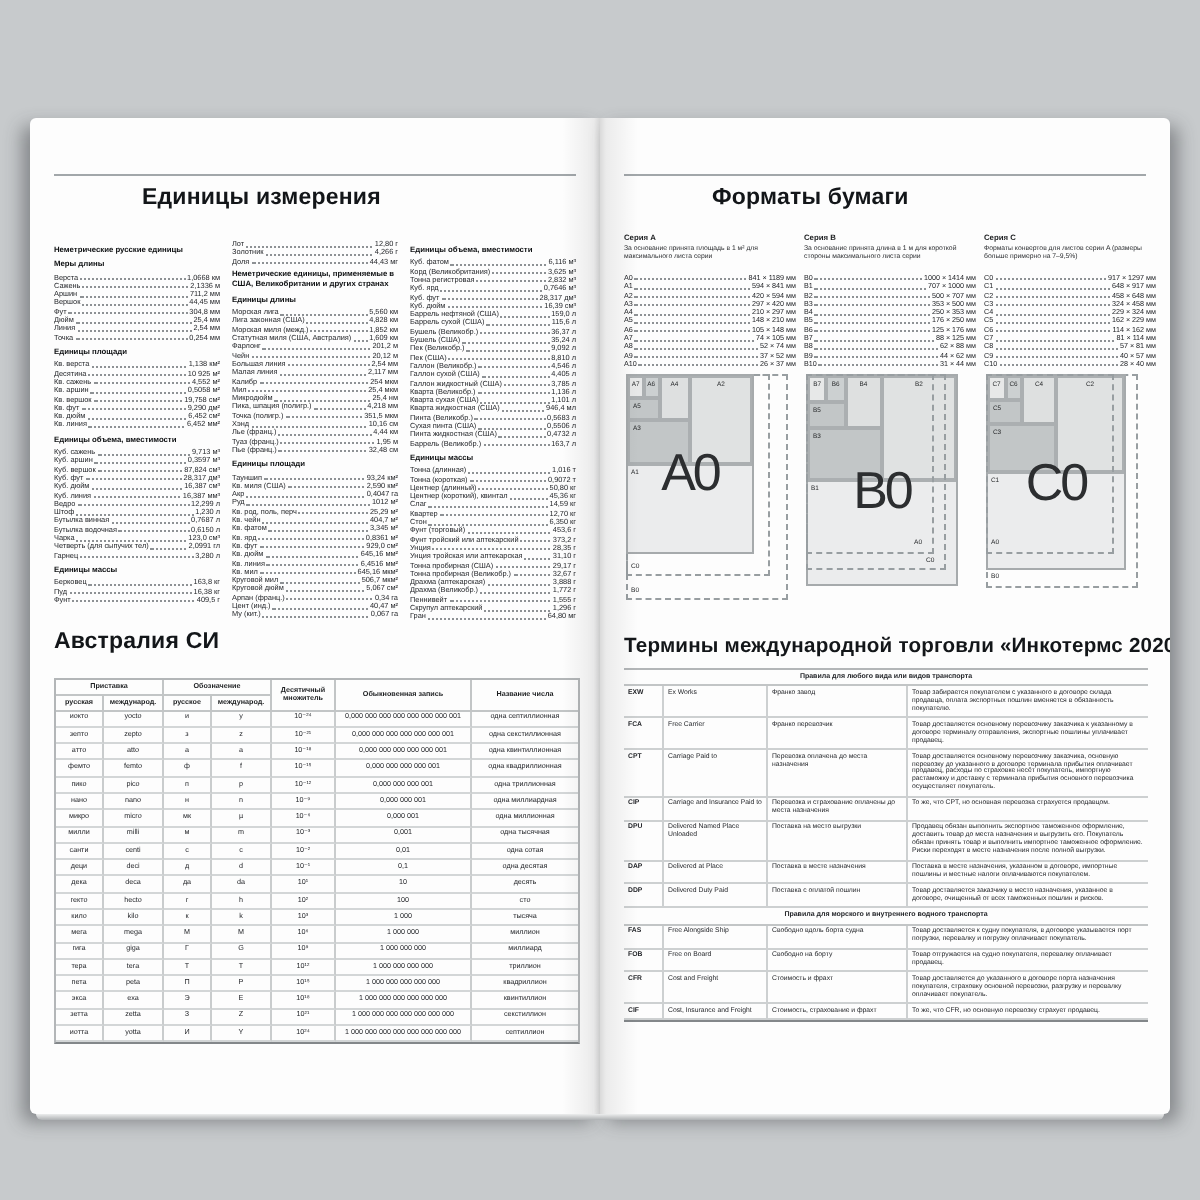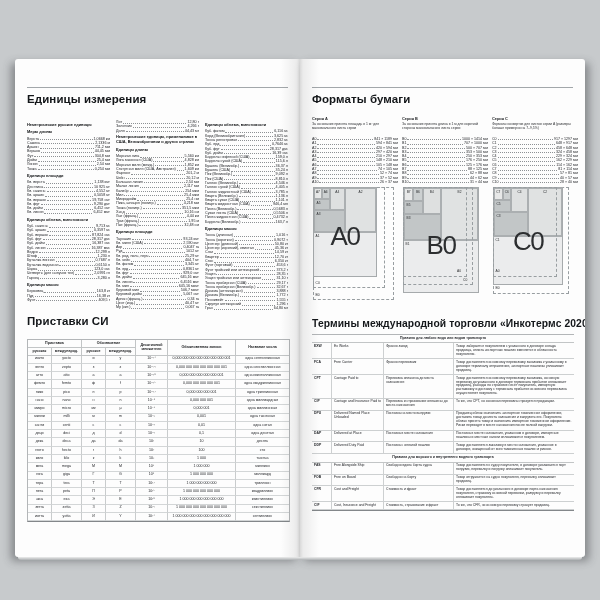--- a/index.html
+++ b/index.html
@@ -9,21 +9,21 @@
   .spread::after{content:"";position:absolute;left:3px;right:3px;bottom:-3px;height:3px;
        background:linear-gradient(#eceded,#aeb1b3);border-radius:0 0 3px 3px;}
   .page{position:absolute;top:0;width:285px;height:498px;background:#fdfdfd;overflow:hidden;}
   .page.left{left:0;border-radius:3px 0 0 3px;box-shadow:-4px 4px 9px rgba(50,54,57,.45);}
   .page.right{left:285px;border-radius:0 3px 3px 0;box-shadow:4px 4px 9px rgba(50,54,57,.45);}
   .spine{position:absolute;left:266px;top:0;width:38px;height:100%;pointer-events:none;
        background:linear-gradient(90deg,rgba(0,0,0,0),rgba(0,0,0,.07) 42%,rgba(0,0,0,.14) 50%,rgba(0,0,0,.07) 58%,rgba(0,0,0,0));}
   .toprule{position:absolute;left:12px;width:261px;top:28px;border-top:1px solid #a2a7aa;}
 
   .big-title{position:absolute;left:12px;font-size:11.5px;font-weight:700;color:#131619;letter-spacing:.1px;white-space:nowrap;}
-  .t1{top:34px;}
+  .t1{top:34px;margin-left:44px;}
 
   
   .unit-cols{position:absolute;left:12px;top:61px;width:262px;display:flex;gap:6px;}
   .ucol{flex:0 0 83px;width:83px;}
   .ub .h2{font-size:3.9px;font-weight:700;line-height:4.7px;margin:2.5px 0 1.5px;color:#0e1012;}
   .ub .h3{font-size:3.9px;font-weight:700;line-height:4.6px;margin:3.2px 0 1.6px;color:#0e1012;}
   .ur{display:flex;align-items:flex-end;font-size:3.7px;line-height:4.3px;color:#24262a;}
   .un{flex:0 1 auto;}
   .dots{flex:1 1 2px;min-width:2px;border-bottom:0.5px dotted #8d9194;margin:0 1px 0.8px;}
   .uv{flex:0 0 auto;white-space:nowrap;}
@@ -1143,21 +1143,21 @@
 
             <div class="ur">
               <span class="un">Гран</span>
               <span class="dots"></span>
               <span class="uv">64,80 мг</span>
             </div>
           </div>
         </div>
     </div>
 
-    <div class="big-title t2">Приставки СИ</div>
+    <div class="big-title t2">Австралия СИ</div>
 
     <div class="si-table">
       <div class="si-h">
         <div class="g-pr">Приставка</div>
         <div class="g-ob">Обозначение</div>
         <div class="g-mult">Десятичный множитель</div>
         <div class="g-rec">Обыкновенная запись</div>
         <div class="g-name">Название числа</div>
         <div class="g-ru1">русская</div>
         <div class="g-int1">международ.</div>

